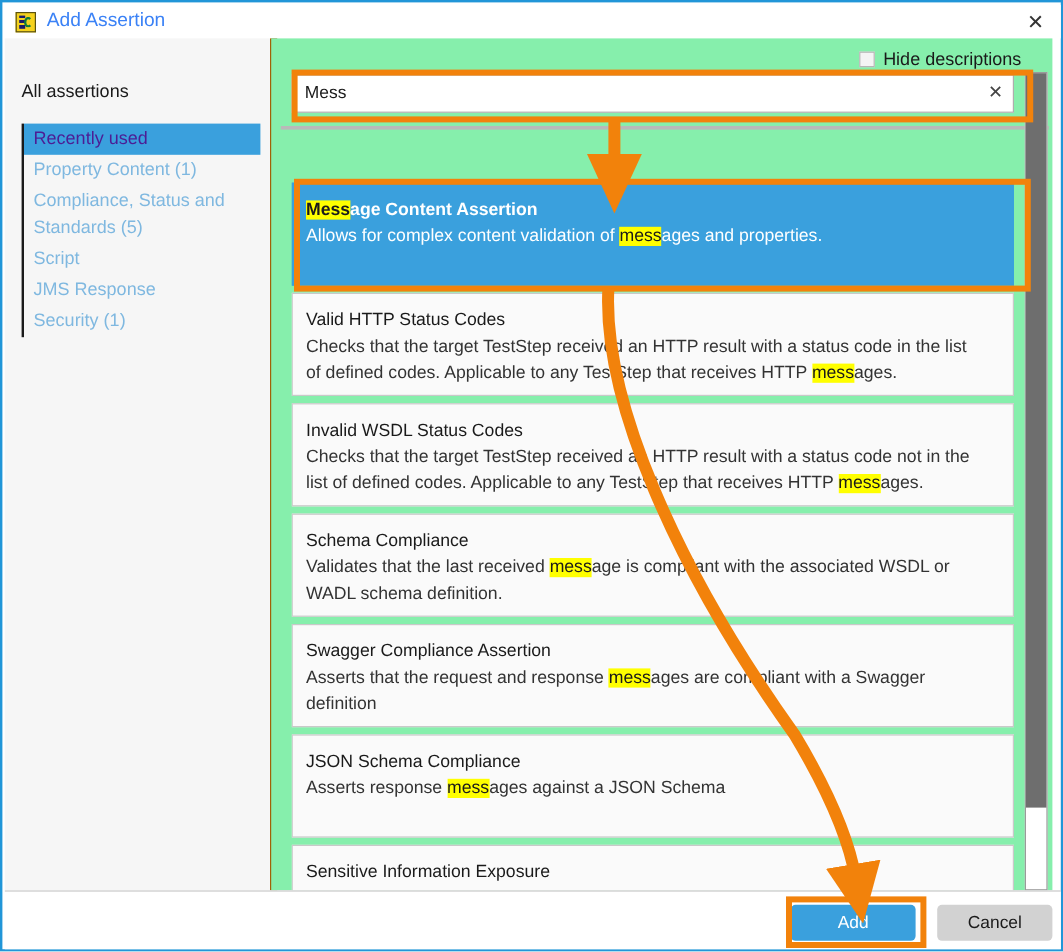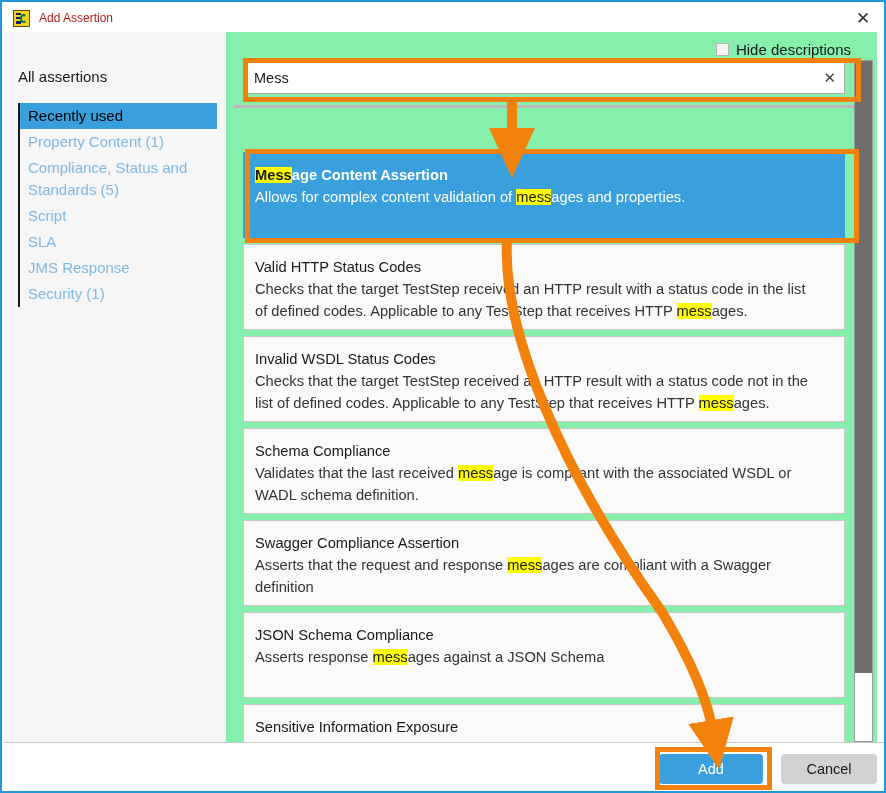--- a/index.html
+++ b/index.html
@@ -52,22 +52,22 @@
     content: "";
     position: absolute;
     right: 2px; top: 3px;
     width: 7px; height: 9px;
     border: 2px solid #0e7a3c;
     border-radius: 50%;
     border-right-color: transparent;
     box-sizing: border-box;
   }
   .title-text {
-    font-size: 12px;
-    color: #b91c1c;
+    font-size: 16px;
+    color: #3b82f6;
     margin-left: 9px;
     white-space: nowrap;
   }
   .close-btn {
     position: absolute;
     right: 0; top: 0;
     width: 46px; height: 28px;
     display: flex;
     align-items: center;
     justify-content: center;
@@ -75,21 +75,21 @@
     font-size: 17px;
     line-height: 1;
   }
 
   
   .left-panel {
     position: absolute;
     left: 2px; top: 30px;
     width: 227px; height: 710px;
     background: #f6f6f6;
-    border-right: 2px solid #a16207;
+    border-right: 6px solid #a16207;
     box-sizing: border-box;
   }
   .left-title {
     position: absolute;
     left: 14px; top: 36px;
     font-size: 15px;
     color: #1a1a1a;
   }
   .cat-list {
     position: absolute;
@@ -99,21 +99,21 @@
     box-sizing: border-box;
   }
   .cat-item {
     font-size: 15px;
     color: #7fb8e0;
     padding: 2px 0 2px 8px;
     line-height: 22px;
   }
   .cat-item.selected {
     background: #3aa0dd;
-    color: #000000;
+    color: #4c1d95;
   }
 
   
   .right-panel {
     position: absolute;
     left: 224px; top: 30px;
     width: 651px; height: 710px;
     background: #86efac;
   }
 
@@ -304,21 +304,20 @@
     <div class="close-btn">✕</div>
   </div>
 
   <div class="left-panel">
     <div class="left-title">All assertions</div>
     <div class="cat-list">
         <div class="cat-item selected"><span>Recently used</span></div>
         <div class="cat-item"><span>Property Content (1)</span></div>
         <div class="cat-item"><span>Compliance, Status and Standards (5)</span></div>
         <div class="cat-item"><span>Script</span></div>
-        <div class="cat-item"><span>SLA</span></div>
         <div class="cat-item"><span>JMS Response</span></div>
         <div class="cat-item"><span>Security (1)</span></div>
       </div>
   </div>
 
   <div class="right-panel">
 
     <div class="hide-desc-row">
       <div class="chk"></div>
       <div class="hide-desc-label">Hide descriptions</div>

